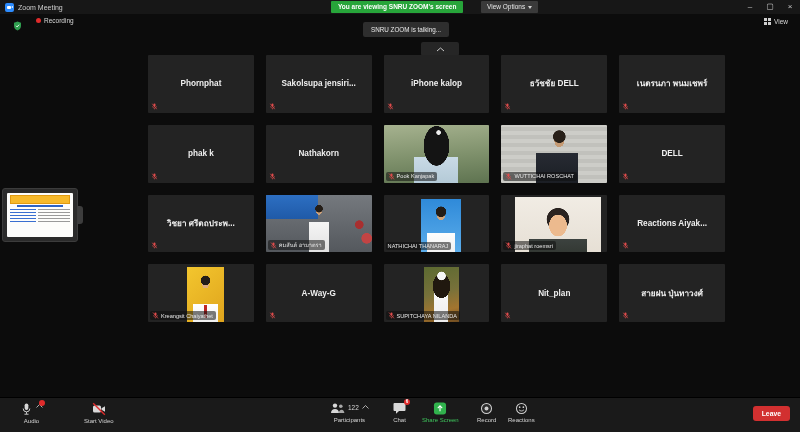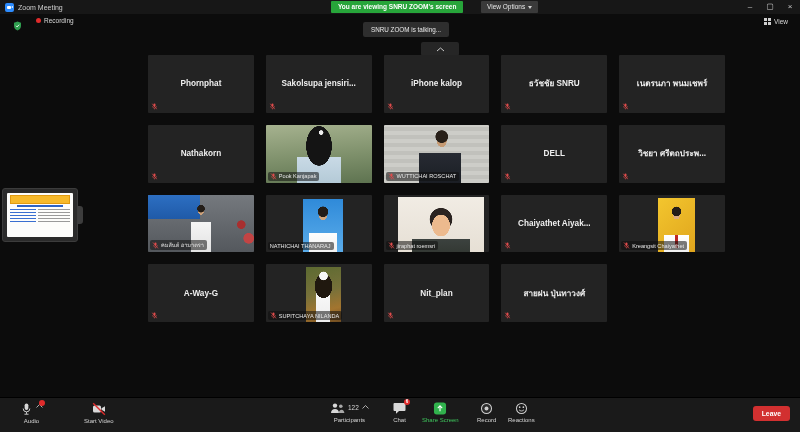--- a/index.html
+++ b/index.html
@@ -240,21 +240,21 @@
         <rect x="4.3" y="0.8" width="3.4" height="5.8" rx="1.7" fill="#e04c4c"></rect>
         <path d="M2.6 5.4a3.4 3.4 0 0 0 6.8 0" stroke="#e04c4c" stroke-width="1" fill="none"></path>
         <line x1="6" y1="8.8" x2="6" y2="11" stroke="#e04c4c" stroke-width="1"></line>
         <line x1="1.6" y1="0.8" x2="10.4" y2="11" stroke="#e04c4c" stroke-width="1.2"></line>
       </svg>
 
     </div>
   </div>
     <div class="tile scene-none text-tile">
     <div class="scene"></div>
-    <div class="center-name">ธวัชชัย SNRU</div>
+    <div class="center-name">ธวัชชัย DELL</div>
     <div class="nameplate">
       <svg width="7" height="7" viewBox="0 0 12 12">
         <rect x="4.3" y="0.8" width="3.4" height="5.8" rx="1.7" fill="#e04c4c"></rect>
         <path d="M2.6 5.4a3.4 3.4 0 0 0 6.8 0" stroke="#e04c4c" stroke-width="1" fill="none"></path>
         <line x1="6" y1="8.8" x2="6" y2="11" stroke="#e04c4c" stroke-width="1"></line>
         <line x1="1.6" y1="0.8" x2="10.4" y2="11" stroke="#e04c4c" stroke-width="1.2"></line>
       </svg>
 
     </div>
   </div>
@@ -266,20 +266,33 @@
         <rect x="4.3" y="0.8" width="3.4" height="5.8" rx="1.7" fill="#e04c4c"></rect>
         <path d="M2.6 5.4a3.4 3.4 0 0 0 6.8 0" stroke="#e04c4c" stroke-width="1" fill="none"></path>
         <line x1="6" y1="8.8" x2="6" y2="11" stroke="#e04c4c" stroke-width="1"></line>
         <line x1="1.6" y1="0.8" x2="10.4" y2="11" stroke="#e04c4c" stroke-width="1.2"></line>
       </svg>
 
     </div>
   </div>
     <div class="tile scene-none text-tile">
     <div class="scene"></div>
+    <div class="center-name">phak k</div>
+    <div class="nameplate">
+      <svg width="7" height="7" viewBox="0 0 12 12">
+        <rect x="4.3" y="0.8" width="3.4" height="5.8" rx="1.7" fill="#e04c4c"></rect>
+        <path d="M2.6 5.4a3.4 3.4 0 0 0 6.8 0" stroke="#e04c4c" stroke-width="1" fill="none"></path>
+        <line x1="6" y1="8.8" x2="6" y2="11" stroke="#e04c4c" stroke-width="1"></line>
+        <line x1="1.6" y1="0.8" x2="10.4" y2="11" stroke="#e04c4c" stroke-width="1.2"></line>
+      </svg>
+
+    </div>
+  </div>
+    <div class="tile scene-none text-tile">
+    <div class="scene"></div>
     <div class="center-name">Nathakorn</div>
     <div class="nameplate">
       <svg width="7" height="7" viewBox="0 0 12 12">
         <rect x="4.3" y="0.8" width="3.4" height="5.8" rx="1.7" fill="#e04c4c"></rect>
         <path d="M2.6 5.4a3.4 3.4 0 0 0 6.8 0" stroke="#e04c4c" stroke-width="1" fill="none"></path>
         <line x1="6" y1="8.8" x2="6" y2="11" stroke="#e04c4c" stroke-width="1"></line>
         <line x1="1.6" y1="0.8" x2="10.4" y2="11" stroke="#e04c4c" stroke-width="1.2"></line>
       </svg>
 
     </div>
@@ -365,21 +378,21 @@
         <rect x="4.3" y="0.8" width="3.4" height="5.8" rx="1.7" fill="#e04c4c"></rect>
         <path d="M2.6 5.4a3.4 3.4 0 0 0 6.8 0" stroke="#e04c4c" stroke-width="1" fill="none"></path>
         <line x1="6" y1="8.8" x2="6" y2="11" stroke="#e04c4c" stroke-width="1"></line>
         <line x1="1.6" y1="0.8" x2="10.4" y2="11" stroke="#e04c4c" stroke-width="1.2"></line>
       </svg>
       <span class="np-name">jiraphat roemsri</span>
     </div>
   </div>
     <div class="tile scene-none text-tile">
     <div class="scene"></div>
-    <div class="center-name">Chaiyathet  Aiyak...</div>
+    <div class="center-name">Reactions  Aiyak...</div>
     <div class="nameplate">
       <svg width="7" height="7" viewBox="0 0 12 12">
         <rect x="4.3" y="0.8" width="3.4" height="5.8" rx="1.7" fill="#e04c4c"></rect>
         <path d="M2.6 5.4a3.4 3.4 0 0 0 6.8 0" stroke="#e04c4c" stroke-width="1" fill="none"></path>
         <line x1="6" y1="8.8" x2="6" y2="11" stroke="#e04c4c" stroke-width="1"></line>
         <line x1="1.6" y1="0.8" x2="10.4" y2="11" stroke="#e04c4c" stroke-width="1.2"></line>
       </svg>
 
     </div>
   </div>

